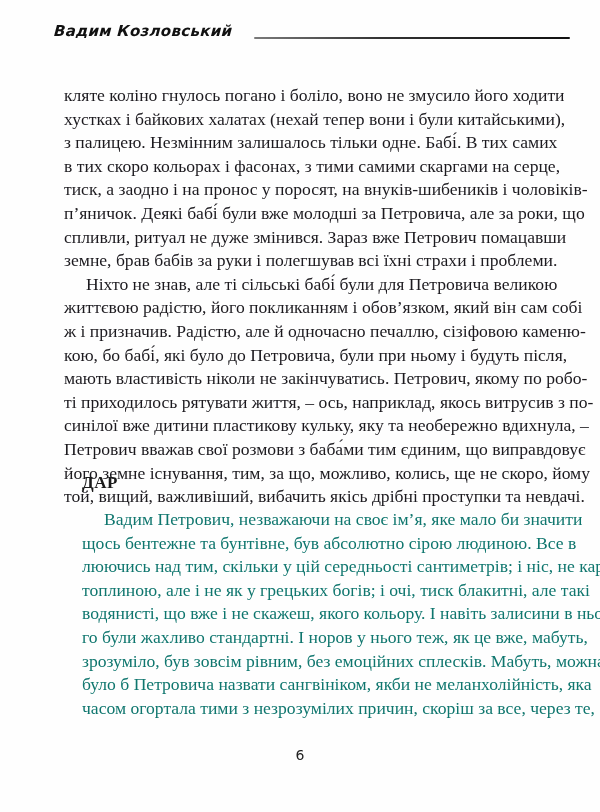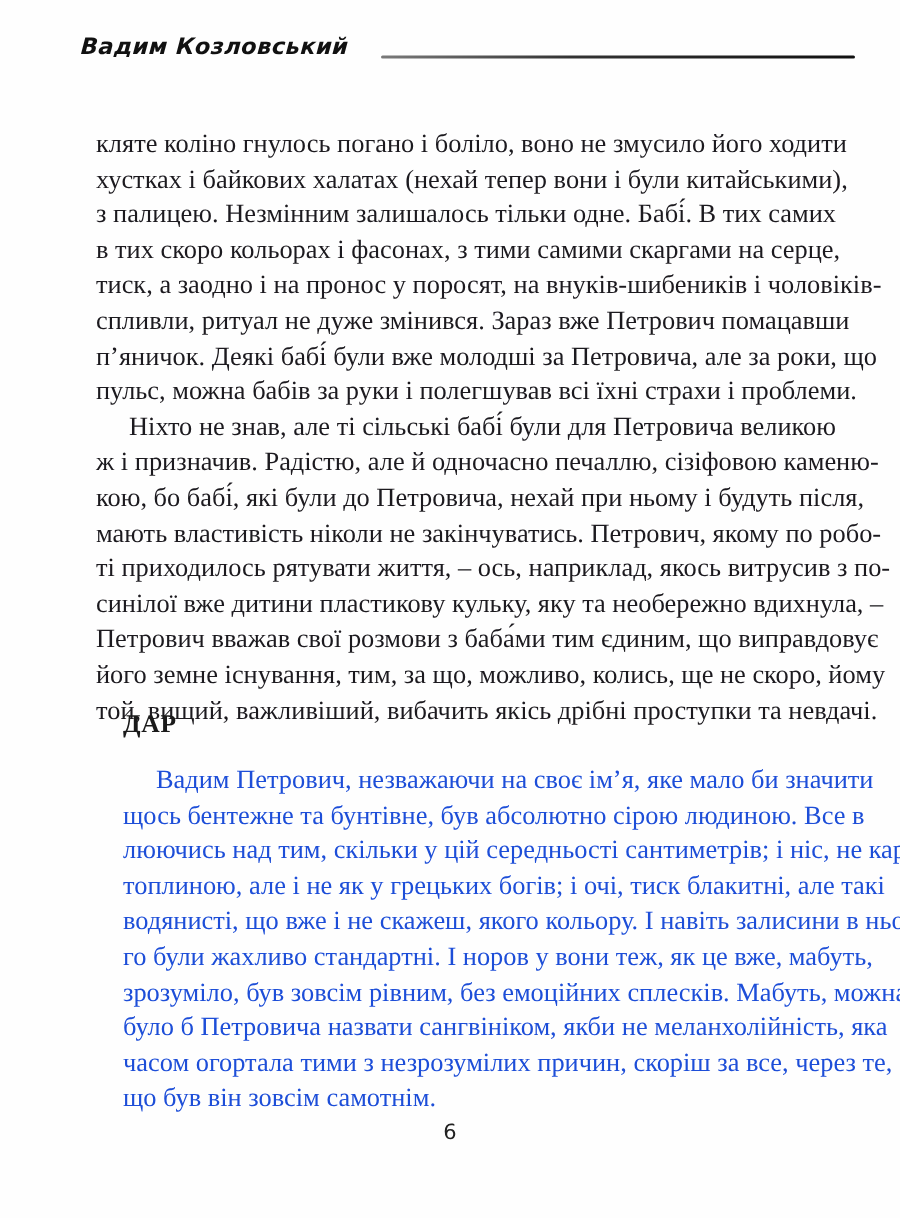--- a/index.html
+++ b/index.html
@@ -78,21 +78,21 @@
       color: #1a1a1a;
     }
     .body-text-2 {
       position: absolute;
       left: 82px;
       top: 508px;
       width: 462px;
       font-family: "Liberation Serif", serif;
       font-size: 17.6px;
       line-height: 23.6px;
-      color: #1d4ed8;
+      color: #0f766e;
       text-align: justify;
     }
     .page-number {
       position: absolute;
       left: 0;
       top: 747px;
       width: 600px;
       text-align: center;
       font-family: "DejaVu Sans", sans-serif;
       font-size: 14px;
@@ -121,49 +121,49 @@
     <div class="header-rule"></div>
   </div>
 
   <div class="body-text">
     <p class="para no-indent">
       <span class="line">кляте коліно гнулось погано і боліло, воно не змусило його ходити</span>
       <span class="line">хустках і байкових халатах (нехай тепер вони і були китайськими),</span>
       <span class="line">з палицею. Незмінним залишалось тільки одне. Бабі́. В тих самих</span>
       <span class="line">в тих скоро кольорах і фасонах, з тими самими скаргами на серце,</span>
       <span class="line">тиск, а заодно і на пронос у поросят, на внуків-шибеників і чоловіків-</span>
+      <span class="line">п’яничок. Деякі бабі́ були вже молодші за Петровича, але за роки, що</span>
       <span class="line">спливли, ритуал не дуже змінився. Зараз вже Петрович помацавши</span>
-      <span class="line">п’яничок. Деякі бабі́ були вже молодші за Петровича, але за роки, що</span>
-      <span class="line last">пульс, можна бабів за руки і полегшував всі їхні страхи і проблеми.</span>
+      <span class="line last">земне, брав бабів за руки і полегшував всі їхні страхи і проблеми.</span>
     </p>
     <p class="para no-indent">
       <span class="line indent">Ніхто не знав, але ті сільські бабі́ були для Петровича великою</span>
+      <span class="line">життєвою радістю, його покликанням і обов’язком, який він сам собі</span>
       <span class="line">ж і призначив. Радістю, але й одночасно печаллю, сізіфовою каменю-</span>
-      <span class="line">кою, бо бабі́, які були до Петровича, нехай при ньому і будуть після,</span>
+      <span class="line">кою, бо бабі́, які було до Петровича, були при ньому і будуть після,</span>
       <span class="line">мають властивість ніколи не закінчуватись. Петрович, якому по робо-</span>
       <span class="line">ті приходилось рятувати життя, – ось, наприклад, якось витрусив з по-</span>
       <span class="line">синілої вже дитини пластикову кульку, яку та необережно вдихнула, –</span>
       <span class="line">Петрович вважав свої розмови з баба́ми тим єдиним, що виправдовує</span>
       <span class="line">його земне існування, тим, за що, можливо, колись, ще не скоро, йому</span>
       <span class="line last">той, вищий, важливіший, вибачить якісь дрібні проступки та невдачі.</span>
     </p>
   </div>
 
   <div class="section-heading">ДАР</div>
 
   <div class="body-text-2">
     <p class="para no-indent">
       <span class="line indent">Вадим Петрович, незважаючи на своє ім’я, яке мало би значити</span>
       <span class="line">щось бентежне та бунтівне, був абсолютно сірою людиною. Все в</span>
       <span class="line">люючись над тим, скільки у цій середньості сантиметрів; і ніс, не кар-</span>
       <span class="line">топлиною, але і не як у грецьких богів; і очі, тиск блакитні, але такі</span>
       <span class="line">водянисті, що вже і не скажеш, якого кольору. І навіть залисини в ньо-</span>
-      <span class="line">го були жахливо стандартні. І норов у вони теж, як це вже, мабуть,</span>
+      <span class="line">го були жахливо стандартні. І норов у нього теж, як це вже, мабуть,</span>
       <span class="line">зрозуміло, був зовсім рівним, без емоційних сплесків. Мабуть, можна</span>
       <span class="line">було б Петровича назвати сангвініком, якби не меланхолійність, яка</span>
       <span class="line">часом огортала тими з незрозумілих причин, скоріш за все, через те,</span>
-      <span class="line last">що був він зовсім самотнім.</span>
     </p>
   </div>
 
   <div class="page-number">6</div>
 
 </div>
 
 </body></html>

